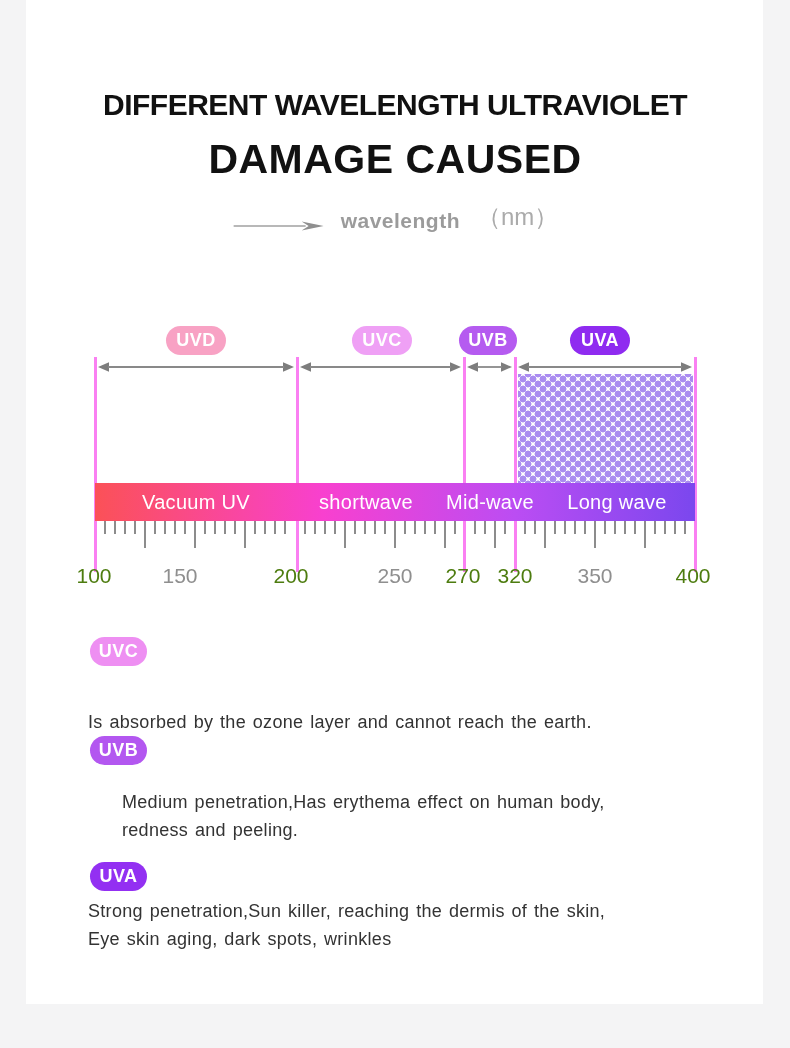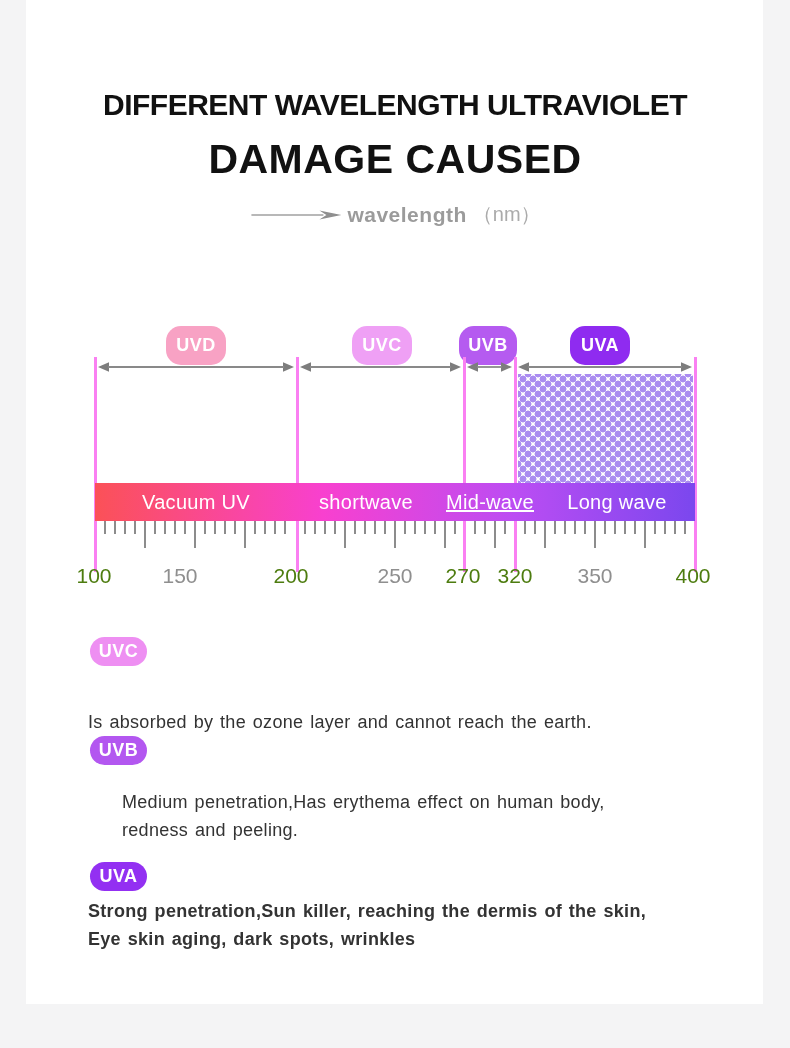--- a/index.html
+++ b/index.html
@@ -21,27 +21,27 @@
     letter-spacing:-0.5px;
   }
   .title2{
     position:absolute;top:136px;left:0;width:790px;
     text-align:center;font-size:41px;font-weight:800;color:#111;
     letter-spacing:0.5px;
   }
   
   .axis-caption{
     position:absolute;top:201px;left:50%;transform:translateX(-50%);
-    display:flex;align-items:center;gap:6px;white-space:nowrap;
+    display:flex;align-items:flex-end;gap:17px;white-space:nowrap;
   }
   .axis-caption .wl{font-size:21px;font-weight:700;color:#9b9b9b;letter-spacing:0.5px;}
-  .axis-caption .unit{font-size:20px;font-weight:400;color:#ababab;}
+  .axis-caption .unit{font-size:24px;font-weight:400;color:#ababab;}
   
   .badge{
-    position:absolute;top:326px;height:39px;border-radius:15px;
+    position:absolute;top:326px;height:29px;border-radius:15px;
     color:#fff;font-size:18px;font-weight:700;
     display:flex;align-items:center;justify-content:center;
     letter-spacing:0.5px;
   }
   .badge.uvd{left:166px;width:60px;background:#f8a2c4;}
   .badge.uvc{left:352px;width:60px;background:#efa0f5;}
   .badge.uvb{left:459px;width:58px;background:#b55bf0;}
   .badge.uva{left:570px;width:60px;background:#8f2bf0;}
   
   .vline{
@@ -64,21 +64,21 @@
     position:absolute;left:95px;top:483px;width:600px;height:38px;
     background:linear-gradient(90deg,#fb5157 0%,#f840cf 38%,#bb4df3 70%,#7b47ee 100%);
   }
   .bar-label{
     position:absolute;top:483px;height:38px;transform:translateX(-50%);
     display:flex;align-items:center;color:#ffffff;font-size:20px;font-weight:400;
     white-space:nowrap;letter-spacing:0.3px;
   }
   .bar-label.l1{left:196px;}
   .bar-label.l2{left:366px;}
-  .bar-label.l3{left:490px;text-decoration:underline;}
+  .bar-label.l3{left:490px;}
   .bar-label.l4{left:617px;text-align:center;}
   
   .tick{position:absolute;top:521px;width:2px;background:#8c8c8c;}
   .tick.short{height:13px;}
   .tick.long{height:27px;}
   
   .axis-num{
     position:absolute;top:564px;transform:translateX(-50%);
     font-size:21px;font-weight:400;white-space:nowrap;
   }
@@ -93,21 +93,21 @@
   .sec-badge.s-uvc{top:637px;background:#ee8ff2;}
   .sec-badge.s-uvb{top:736px;background:#b357f0;}
   .sec-badge.s-uva{top:862px;background:#9330f2;}
   .sec-text{
     position:absolute;left:88px;width:640px;
     font-size:18px;color:#333333;letter-spacing:0.3px;word-spacing:1.5px;
     line-height:28px;white-space:pre-line;
   }
   .sec-text.t-uvc{top:708px;}
   .sec-text.t-uvb{top:788px;margin-left:34px;}
-  .sec-text.t-uva{top:897px;font-weight:bold;}
+  .sec-text.t-uva{top:897px;}
 </style>
 </head>
 <body>
 
 <div class="sheet"></div>
 
 <div class="title1">DIFFERENT WAVELENGTH ULTRAVIOLET</div>
 <div class="title2">DAMAGE CAUSED</div>
 
 <div class="axis-caption">

